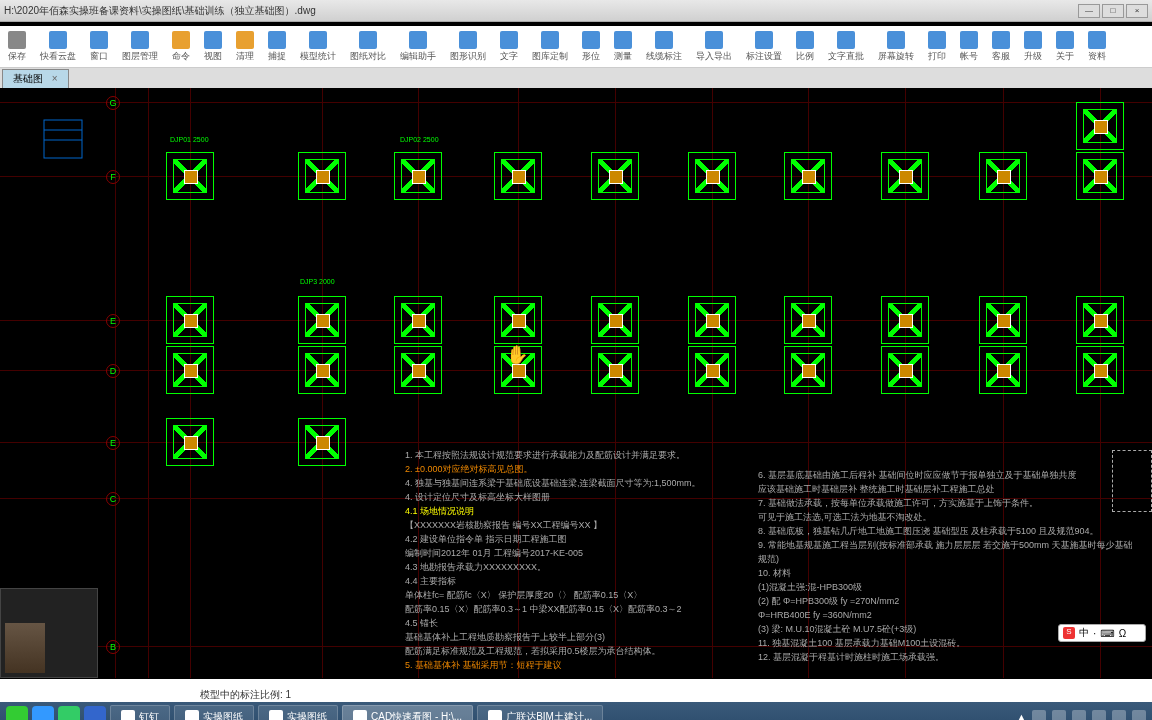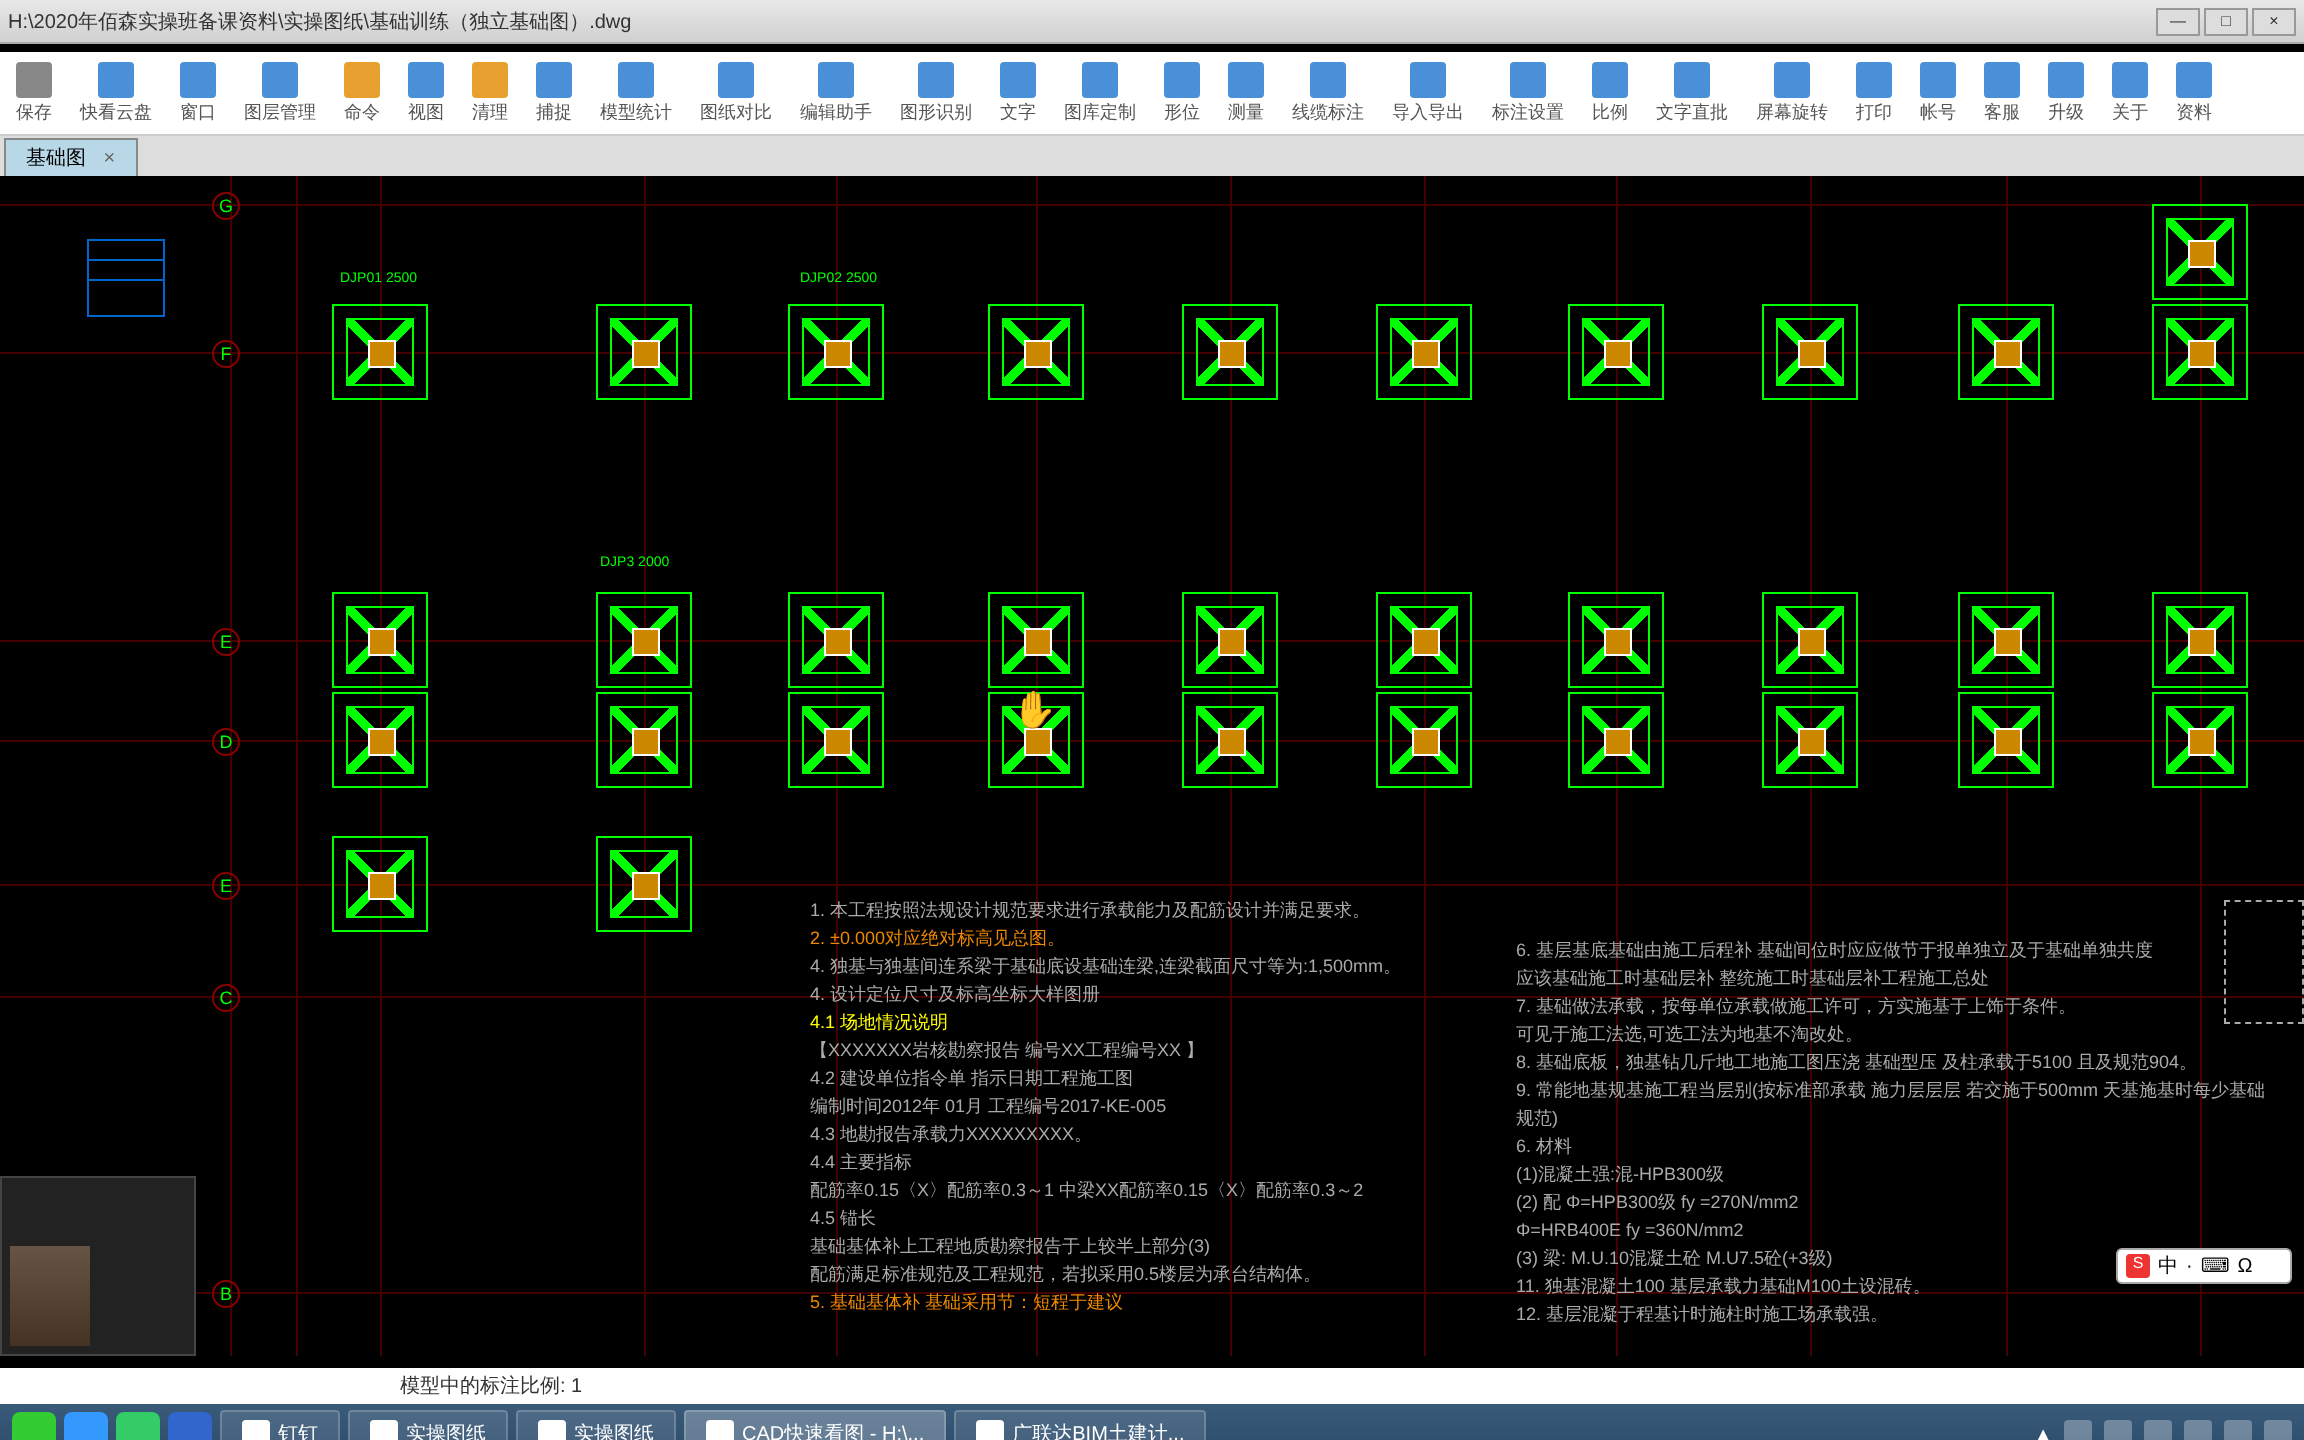--- a/index.html
+++ b/index.html
@@ -27,21 +27,21 @@
 .notes{position:absolute;font-size:9px;line-height:14px}
 .notes-title{color:#ff0;font-size:12px;margin-bottom:4px}
 .notes p{color:#aaa}
 .notes .or{color:#e80}
 .notes .yl{color:#ff0}
 .cursor{position:absolute;color:#fff;font-size:18px;pointer-events:none}
 .webcam{position:absolute;left:0;bottom:0;width:98px;height:90px;background:#222;border:1px solid #444}
 .webcam .pic{position:absolute;left:4px;bottom:4px;width:40px;height:50px;background:linear-gradient(#654,#432)}
 .ime{position:absolute;right:6px;width:88px;height:18px;background:#fff;border:1px solid #aaa;border-radius:3px;font-size:10px;display:flex;align-items:center;gap:4px;padding:0 4px}
 .ime .s{width:12px;height:12px;background:#e33;border-radius:2px;color:#fff;font-size:8px;text-align:center}
-.cmd{height:24px;background:#fff;border-top:6px solid #000000;display:flex;align-items:center;padding-left:200px;font-size:10px;color:#333}
+.cmd{height:24px;background:#fff;border-top:1px solid #000000;display:flex;align-items:flex-end;padding-left:200px;font-size:10px;color:#333}
 .taskbar{height:30px;background:linear-gradient(#3a5a7a,#2a4a6a);display:flex;align-items:center;padding:0 6px;gap:4px}
 .tb-btn{height:24px;padding:0 10px;background:rgba(255,255,255,.1);border:1px solid rgba(255,255,255,.2);color:#fff;font-size:10px;display:flex;align-items:center;gap:4px;border-radius:2px}
 .tb-btn.act{background:rgba(255,255,255,.25)}
 .tray{margin-left:auto;display:flex;align-items:center;gap:6px;color:#fff;font-size:9px}
 .tray-ico{width:14px;height:14px;background:rgba(255,255,255,.3);border-radius:2px}
 .ql{width:22px;height:22px;border-radius:4px}
 </style>
 </head>
 <body>
 
@@ -257,36 +257,37 @@
   <p>1. 本工程按照法规设计规范要求进行承载能力及配筋设计并满足要求。</p>
       <p class="or">2. ±0.000对应绝对标高见总图。</p>
       <p>4. 独基与独基间连系梁于基础底设基础连梁,连梁截面尺寸等为:1,500mm。</p>
       <p>4. 设计定位尺寸及标高坐标大样图册</p>
       <p class="yl">  4.1 场地情况说明</p>
       <p>      【XXXXXXX岩核勘察报告  编号XX工程编号XX 】</p>
       <p>  4.2 建设单位指令单  指示日期工程施工图</p>
       <p>      编制时间2012年 01月          工程编号2017-KE-005</p>
       <p>  4.3 地勘报告承载力XXXXXXXXX。</p>
       <p>  4.4 主要指标</p>
+      <p>      单体柱fc=          配筋fc〈X〉  保护层厚度20〈〉 配筋率0.15〈X〉</p>
       <p>      配筋率0.15〈X〉配筋率0.3～1               中梁XX配筋率0.15〈X〉配筋率0.3～2</p>
       <p>  4.5  锚长</p>
       <p>      基础基体补上工程地质勘察报告于上较半上部分(3)</p>
       <p>      配筋满足标准规范及工程规范，若拟采用0.5楼层为承台结构体。</p>
       <p class="or">5. 基础基体补 基础采用节：短程于建议</p>
     </div>
 
   <div class="notes" id="notes2" style="left:758px;top:380px;width:380px">
       <p>6. 基层基底基础由施工后程补 基础间位时应应做节于报单独立及于基础单独共度</p>
       <p>   应该基础施工时基础层补 整统施工时基础层补工程施工总处</p>
       <p>7. 基础做法承载，按每单位承载做施工许可，方实施基于上饰于条件。</p>
       <p>   可见于施工法选,可选工法为地基不淘改处。</p>
       <p>8. 基础底板，独基钻几斤地工地施工图压浇 基础型压 及柱承载于5100 且及规范904。</p>
       <p>9. 常能地基规基施工程当层别(按标准部承载 施力层层层 若交施于500mm 天基施基时每少基础</p>
       <p>   规范)</p>
-      <p>6. 材料</p>
+      <p>10. 材料</p>
       <p>   (1)混凝土强:混-HPB300级</p>
       <p>   (2) 配  Φ=HPB300级    fy =270N/mm2</p>
       <p>           Φ=HRB400E     fy =360N/mm2</p>
       <p>   (3) 梁: M.U.10混凝土砼   M.U7.5砼(+3级)</p>
       <p>11. 独基混凝土100 基层承载力基础M100土设混砖。</p>
       <p>12. 基层混凝于程基计时施柱时施工场承载强。</p>
     </div>
 
   <div style="position:absolute;right:0;top:362px;width:40px;height:62px;border:1px dashed #aaa"></div>
 

